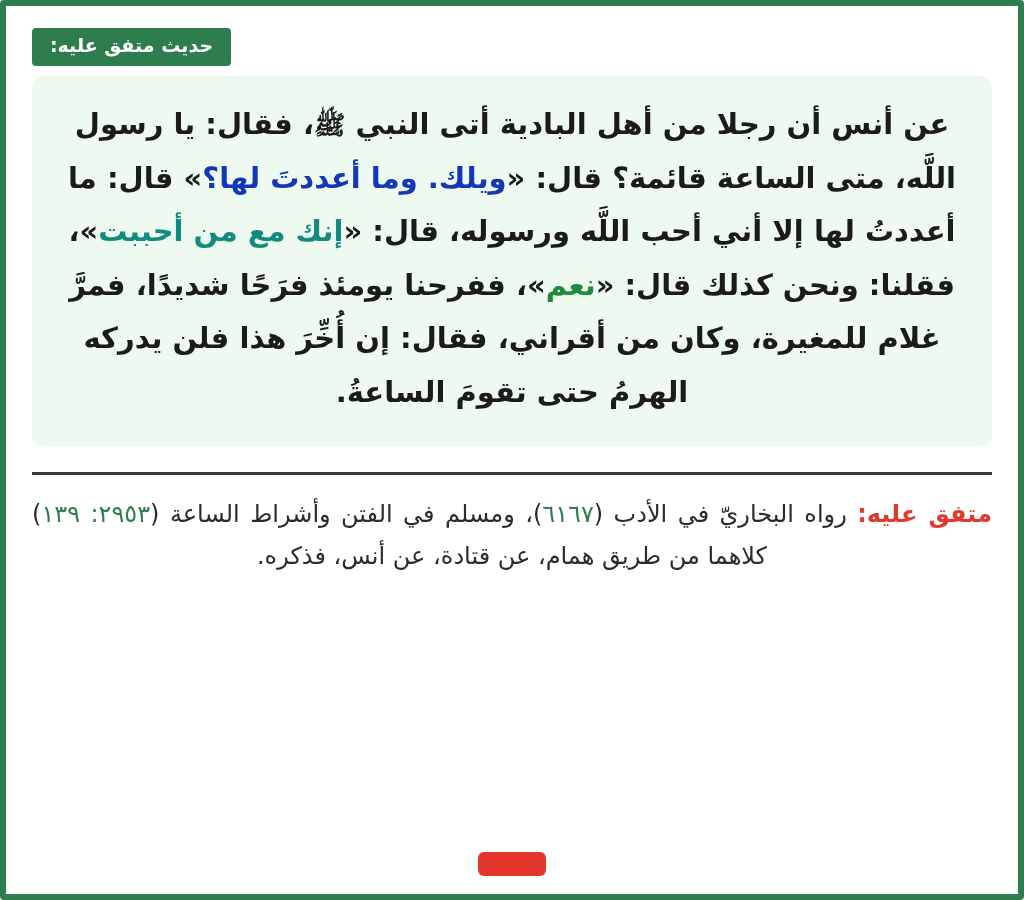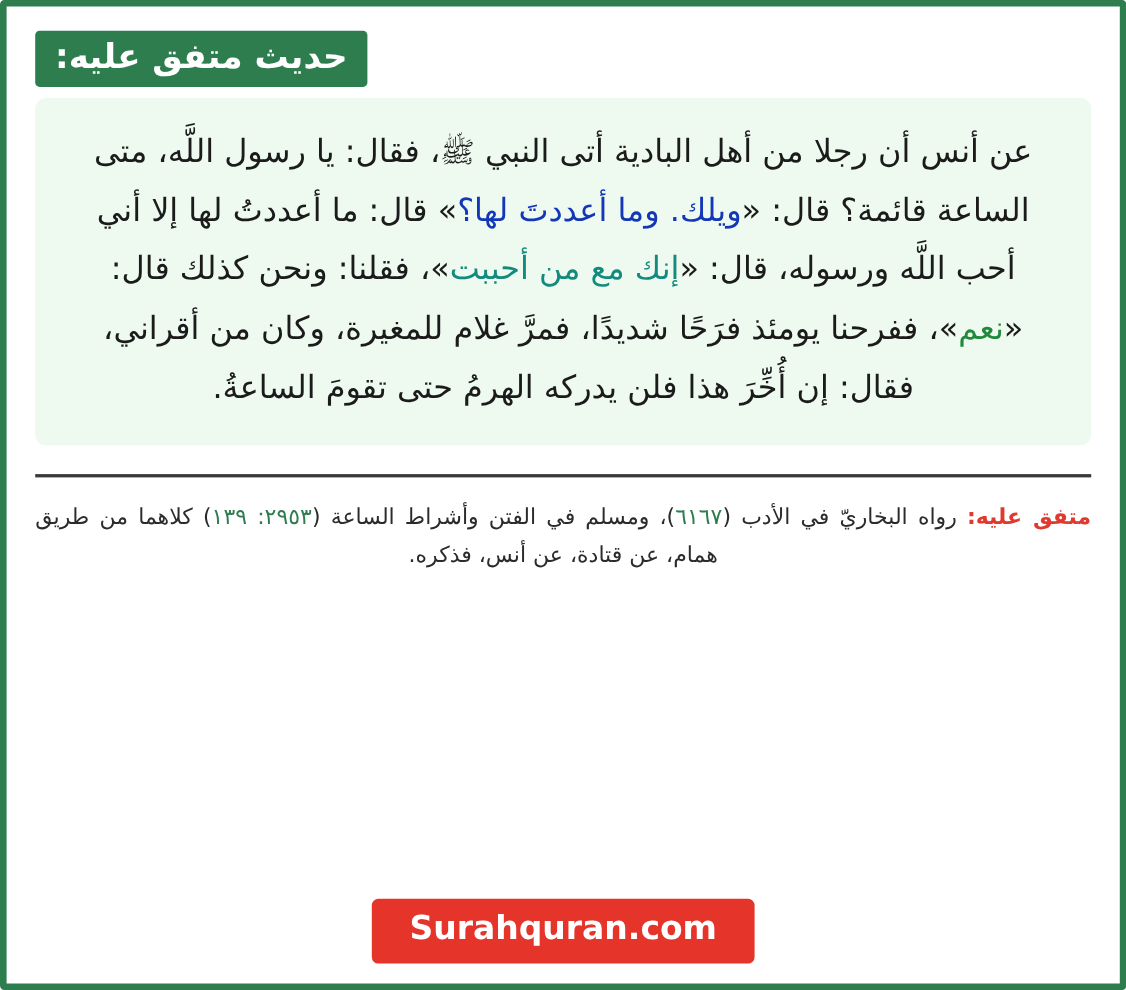--- a/index.html
+++ b/index.html
@@ -32,36 +32,36 @@
   }
   
   .label-row {
     display: flex;
     justify-content: flex-end;
     margin-bottom: 10px;
   }
   .label-badge {
     background: #2e7d4f;
     color: #ffffff;
-    font-size: 31px;
+    font-size: 19px;
     font-weight: bold;
     padding: 7px 18px 10px 18px;
     border-radius: 4px;
     line-height: 1.1;
   }
   
   .hadith-box {
     background: #eefaf0;
     border-radius: 10px;
     padding: 22px 26px 26px 26px;
     text-align: center;
   }
   .hadith-text {
     font-size: 29px;
-    font-weight: normal;
+    font-weight: bold;
     line-height: 1.85;
     color: #1b1b1b;
     direction: rtl;
   }
   .hl-blue {
     color: #1437b7;
   }
   .hl-teal {
     color: #128a7d;
   }
@@ -73,21 +73,21 @@
     color: #1b1b1b;
   }
   
   .divider {
     height: 3px;
     background: #3a3a3a;
     margin: 26px 0 18px 0;
   }
   
   .takhreej {
-    font-size: 20px;
+    font-size: 24px;
     line-height: 1.75;
     color: #2b2b2b;
     text-align: justify;
     text-align-last: center;
     direction: rtl;
   }
   .takhreej .src-label {
     color: #e03a2f;
     font-weight: bold;
   }
@@ -135,18 +135,17 @@
     </div>
 
     <div class="divider"></div>
 
     <div class="takhreej">
       <span class="src-label">متفق عليه:</span><span> رواه البخاريّ في الأدب (</span><span class="num">٦١٦٧</span><span>)، ومسلم في الفتن وأشراط الساعة (</span><span class="num">٢٩٥٣: ١٣٩</span><span>) كلاهما من طريق همام، عن قتادة، عن أنس، فذكره.</span>
     </div>
 
     <div class="footer-wrap">
       <div class="footer-bar">
-        <span class="site">Surahquran.com</span>
       </div>
     </div>
 
   </div>
 </div>
 
 </body></html>

